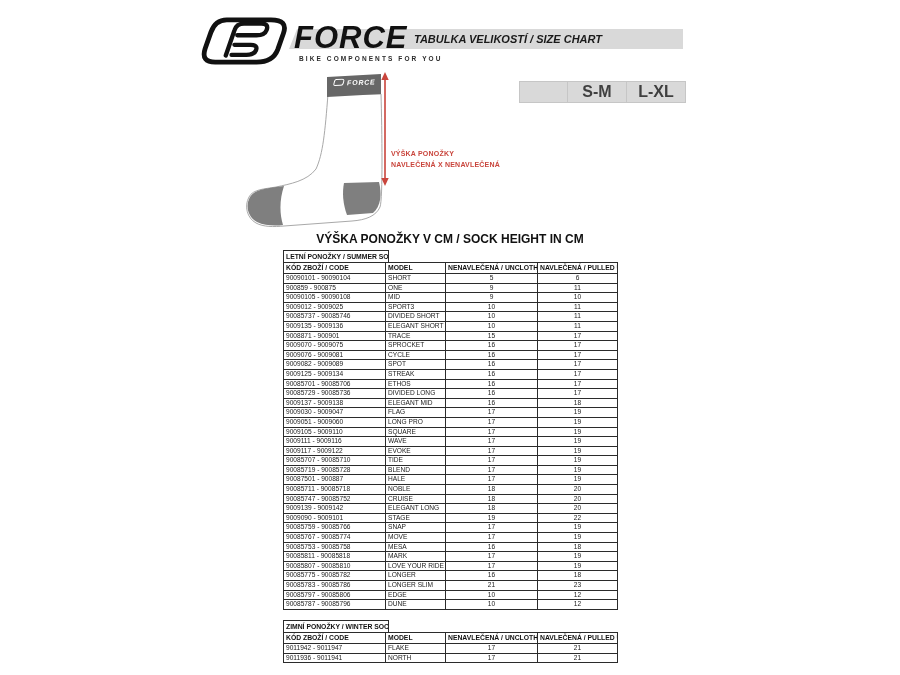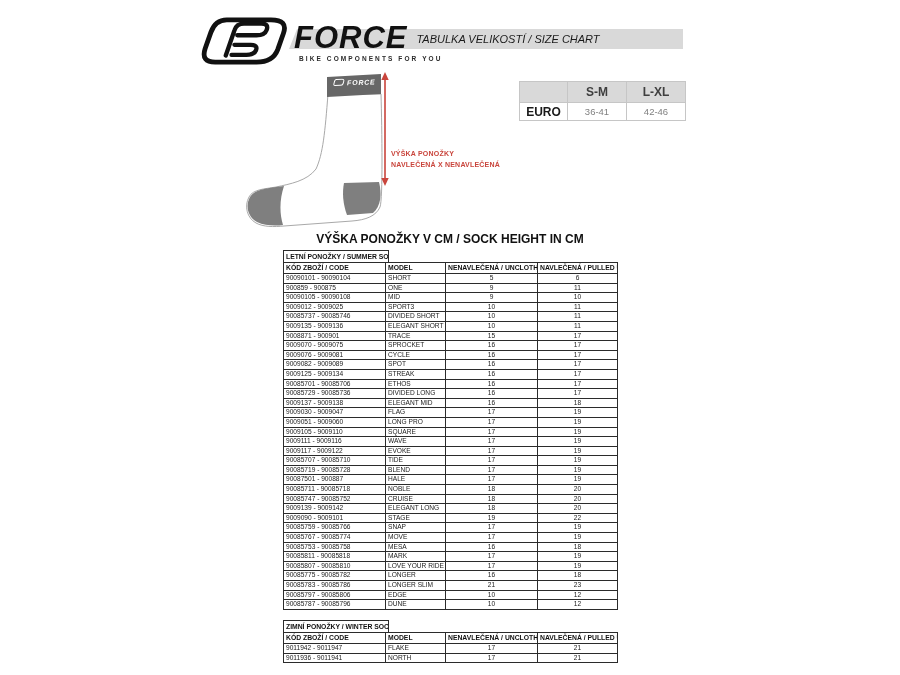--- a/index.html
+++ b/index.html
@@ -3,38 +3,38 @@
 <meta charset="utf-8">
 <style>
   * { margin:0; padding:0; box-sizing:border-box; }
   html,body { width:900px; height:675px; background:#fff; font-family:"Liberation Sans", sans-serif; position:relative; overflow:hidden; }
 
   
   .logo-emblem { position:absolute; left:196px; top:16px; width:98px; height:50px; }
   .header-bar { position:absolute; left:289px; top:29px; width:394px; height:20px; background:#d9d9d9;
                 clip-path:polygon(8px 0, 100% 0, 100% 100%, 0 100%); z-index:1; }
   .header-bar-title { width:100%; height:20px; line-height:20px; text-align:center; padding-left:44px;
-                      font-size:11px; font-weight:normal; font-style:italic; color:#1a1a1a; }
+                      font-size:11px; font-weight:bold; font-style:italic; color:#1a1a1a; }
   .wordmark { position:absolute; left:294px; top:20px; z-index:2; font-size:31px; font-weight:bold;
               font-style:italic; letter-spacing:1px; color:#111; }
   .tagline { position:absolute; left:299px; top:55px; z-index:2; font-size:6.5px; letter-spacing:2.1px;
              color:#2b2b2b; font-weight:bold; }
 
   
   .sock-svg { position:absolute; left:240px; top:70px; width:270px; height:165px; }
   .cuff-logo { position:absolute; left:333px; top:78px; z-index:3; display:flex; align-items:center; gap:2px;
                transform:rotate(-1.5deg); }
   .cuff-logo span { color:#fff; font-size:7px; font-weight:bold; font-style:italic; letter-spacing:0.8px; }
   .sock-note { position:absolute; left:391px; top:148px; font-size:7px; font-weight:bold;
                line-height:11px; letter-spacing:0.2px; color:#c9453c; }
 
   
   .size-table { position:absolute; left:519px; top:81px; border-collapse:collapse; }
   .size-table th, .size-table td { border:1px solid #c6c6c6; }
-  .size-table th { background:#d9d9d9; width:59px; height:21px; font-size:12px; color:#3f3f3f; text-align:center; }
+  .size-table th { background:#d9d9d9; width:59px; height:21px; font-size:16px; color:#3f3f3f; text-align:center; }
   .size-table th.corner { width:48px; }
   .size-table td.lbl { font-weight:bold; font-size:12px; color:#1a1a1a; text-align:center; height:18px; }
   .size-table td.val { color:#808080; font-size:9.5px; text-align:center; }
 
   
   .main-title { position:absolute; left:0; right:0; top:232px; text-align:center; font-size:12px;
                 font-weight:bold; color:#111; }
 
   
   .tbl-wrap { position:absolute; left:283px; }
@@ -94,25 +94,20 @@
   <div>NAVLEČENÁ X NENAVLEČENÁ</div>
 </div>
 
 <table class="size-table">
   <tbody>
   <tr>
     <th class="corner"></th>
     <th>S-M</th>
     <th>L-XL</th>
   </tr>
-  <tr>
-    <td class="lbl">EURO</td>
-    <td class="val">36-41</td>
-    <td class="val">42-46</td>
-  </tr>
   </tbody>
 </table>
 
 <div class="main-title">VÝŠKA PONOŽKY V CM / SOCK HEIGHT IN CM</div>
 
 <div class="tbl-wrap summer">
   <div class="section-title">LETNÍ PONOŽKY / SUMMER SOCKS</div>
   <table class="data-table">
     <thead>
       <tr>

